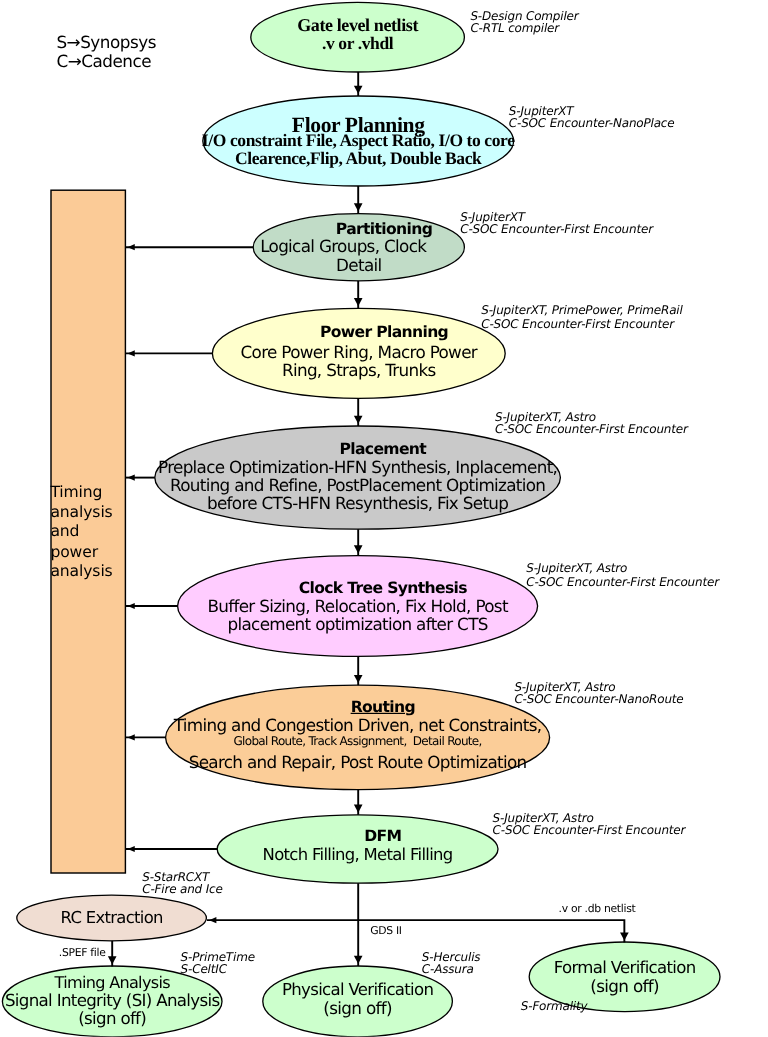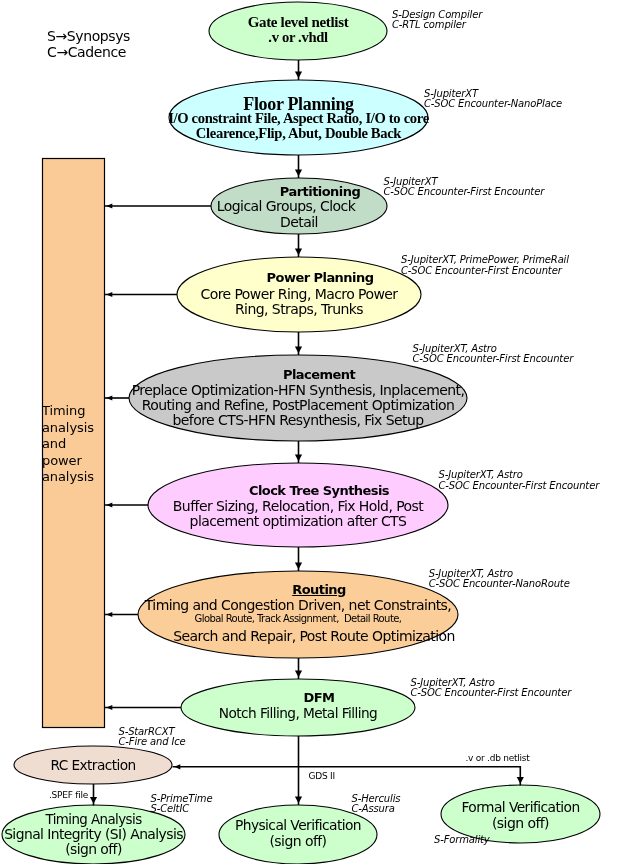--- a/index.html
+++ b/index.html
@@ -105,21 +105,21 @@
 </div>
 <div>
   <div class="ctr sans bold" style="left:298px;top:483.5px;font-size:13px;">Clock Tree Synthesis</div>
   <div class="ctr sans" style="left:298px;top:498.5px;font-size:14px;">Buffer Sizing, Relocation, Fix Hold, Post</div>
   <div class="ctr sans" style="left:298px;top:513.8px;font-size:14px;">placement optimization after CTS</div>
 </div>
 <div>
   <div class="ctr sans bold" style="left:298px;top:583.2px;font-size:13px;text-decoration:underline;">Routing</div>
   <div class="ctr sans" style="left:298px;top:598.4px;font-size:14px;">Timing and Congestion Driven, net Constraints,</div>
   <div class="ctr sans" style="left:298px;top:613.5px;font-size:10px;">Global Route, Track Assignment,  Detail Route,</div>
-  <div class="ctr sans" style="left:298px;top:628.6px;font-size:14px;margin-left:16px;">Search and Repair, Post Route Optimization</div>
+  <div class="ctr sans" style="left:298px;top:628.6px;font-size:14px;">Search and Repair, Post Route Optimization</div>
 </div>
 <div>
   <div class="ctr sans bold" style="left:298px;top:690.6px;font-size:13px;">DFM</div>
   <div class="ctr sans" style="left:298px;top:707.3px;font-size:13.7px;">Notch Filling, Metal Filling</div>
 </div>
 <div>
   <div class="ctr sans" style="left:93px;top:758.9px;font-size:13.7px;">RC Extraction</div>
 </div>
 <div>
   <div class="ctr sans" style="left:93.5px;top:813px;font-size:13.4px;">Timing Analysis</div>

